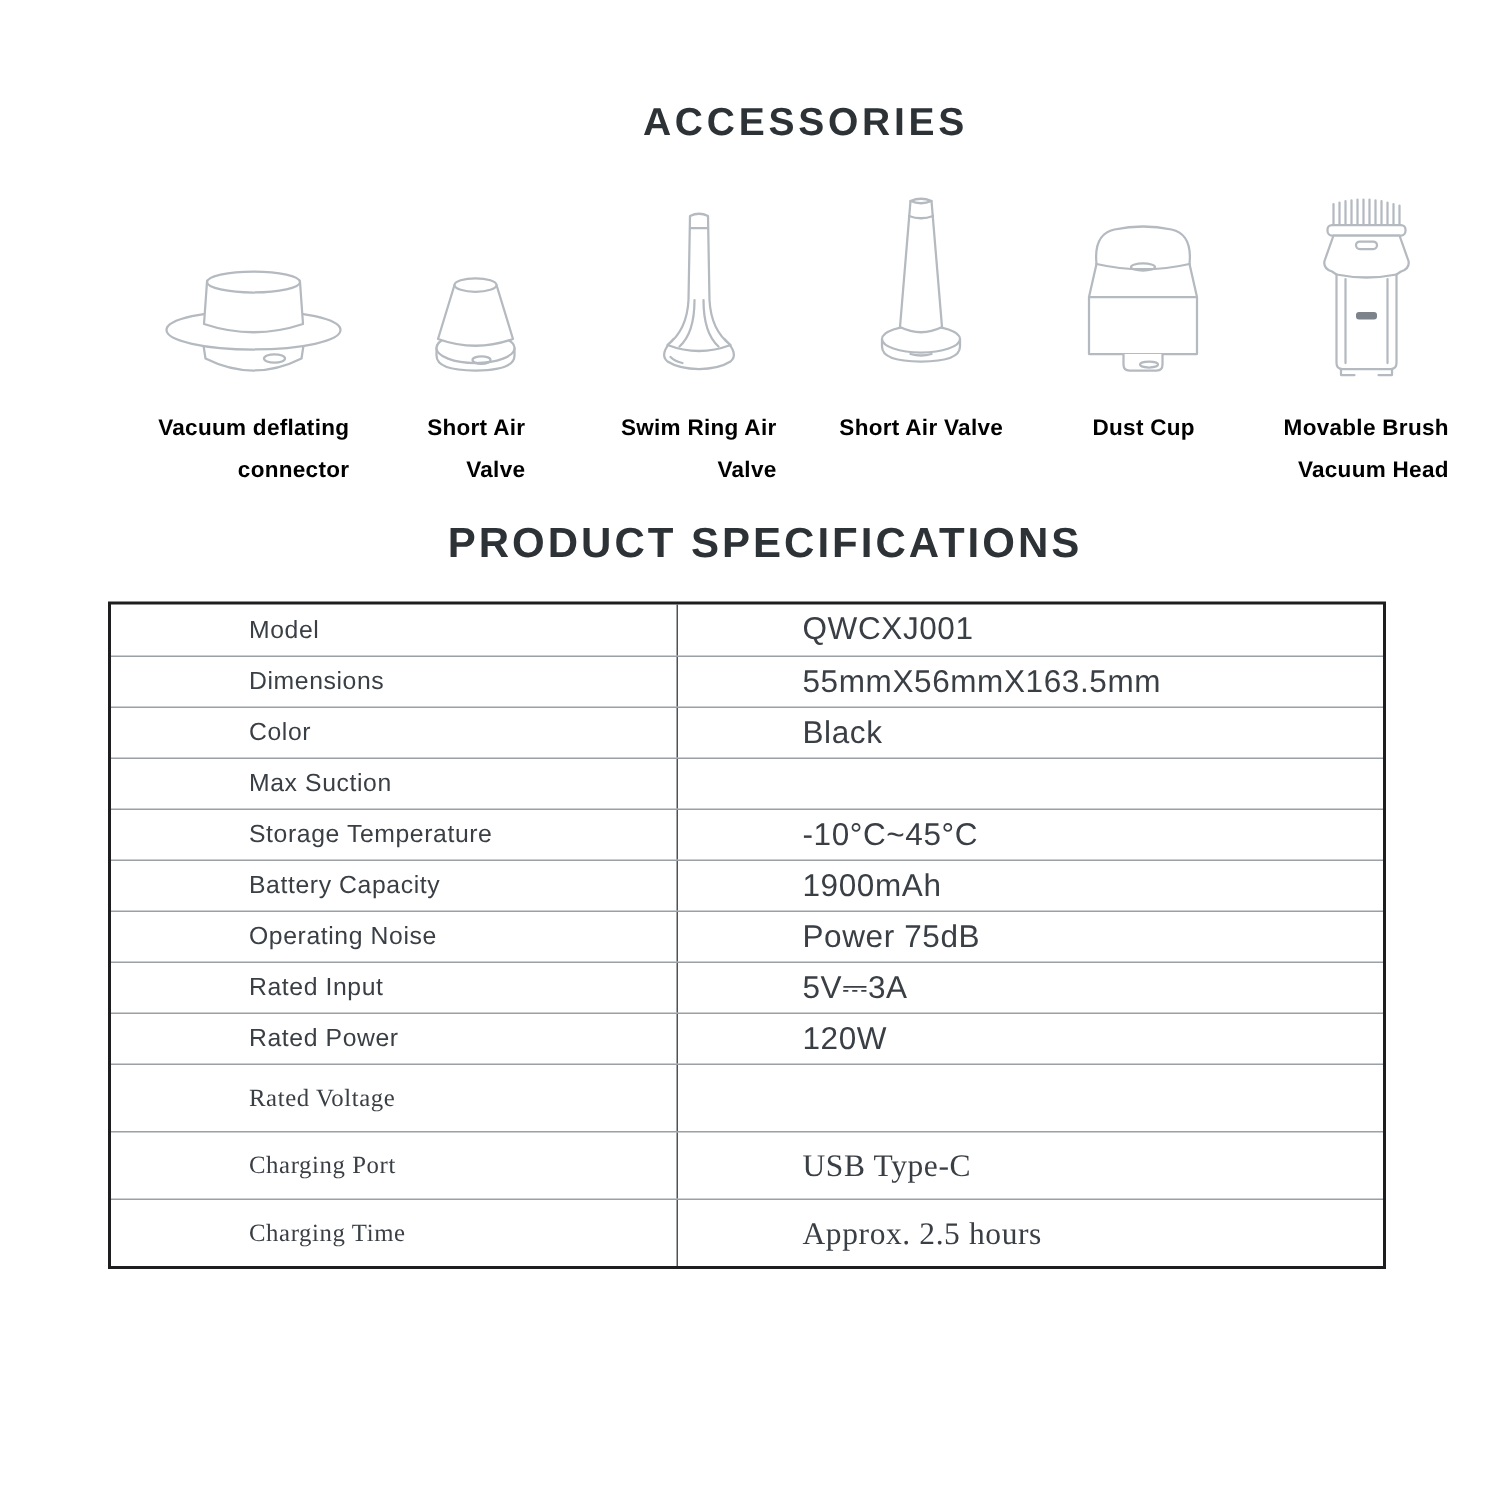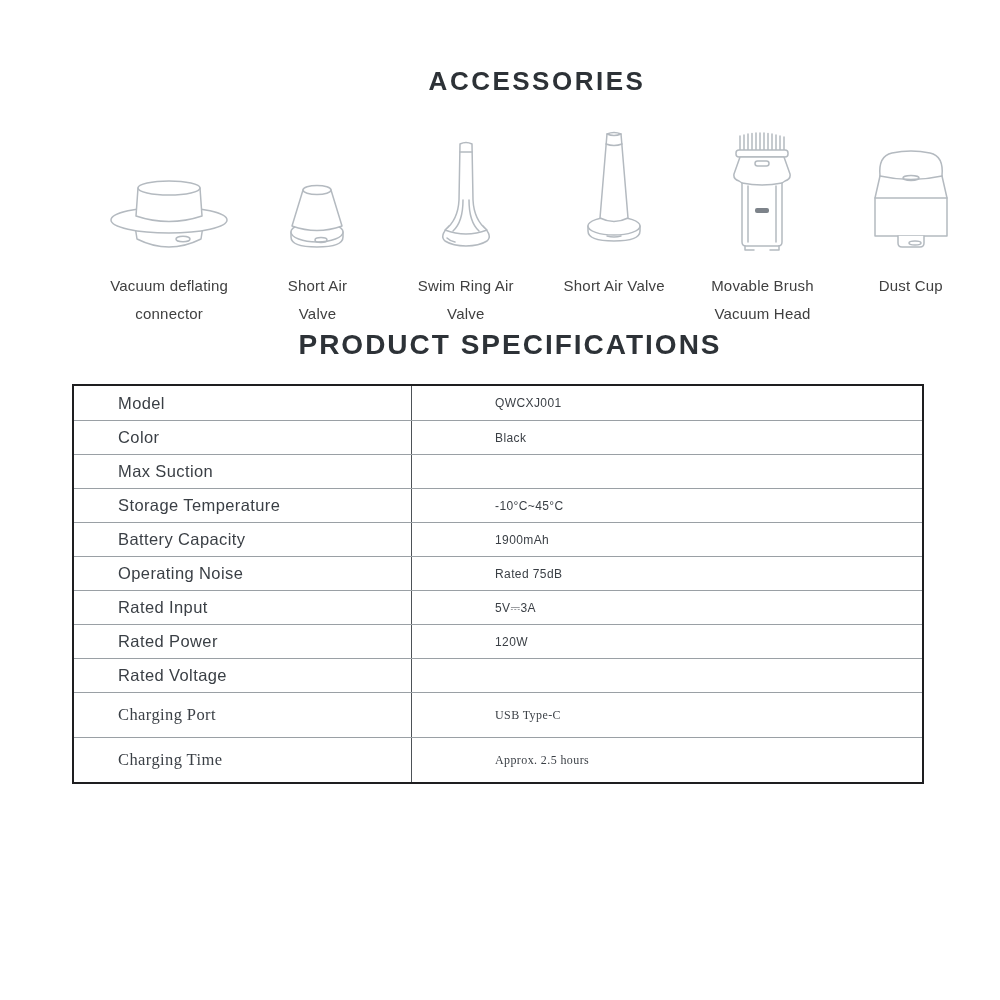--- a/index.html
+++ b/index.html
@@ -8,56 +8,56 @@
     font-family:"Liberation Sans",sans-serif;color:#3a3f45;
     -webkit-font-smoothing:antialiased;
   }
   
   .acc-title{
     padding-top:66px;padding-left:74px;text-align:center;
     font-size:26px;font-weight:600;letter-spacing:2.5px;color:#2d3237;
     line-height:30px;
   }
   .spec-title{
-    margin-top:0;padding-left:20px;text-align:center;
+    margin-top:17px;padding-left:20px;text-align:center;
     font-size:28px;font-weight:600;letter-spacing:2px;color:#2d3237;
     line-height:34px;
   }
   
   .acc-row{
     display:flex;margin:24px 15px 0 95px;
   }
   .acc-cell{flex:1;display:flex;flex-direction:column;align-items:center;}
   .acc-art{height:132px;display:flex;align-items:flex-end;justify-content:center;}
   .acc-art svg{display:block;}
   .acc-label{
-    margin-top:20px;text-align:center;font-size:15px;font-weight:400;
-    line-height:28px;letter-spacing:0.2px;color:#404040;white-space:nowrap;
+    margin-top:20px;text-align:right;font-size:15px;font-weight:700;
+    line-height:28px;letter-spacing:0.2px;color:#000000;white-space:nowrap;
   }
   .lineart{stroke:#b4bac0;stroke-width:1.5;fill:none;stroke-linecap:round;stroke-linejoin:round;}
   .lineart-fill{stroke:#b4bac0;stroke-width:1.5;fill:#ffffff;stroke-linecap:round;stroke-linejoin:round;}
   .lineart-dark{fill:#7d838a;stroke:none;}
   
   .spec-table{
     margin:22px 0 0 72px;width:852px;
     border:2px solid #1e1e20;box-sizing:border-box;
   }
   .spec-row{display:flex;box-sizing:border-box;height:34px;}
   .spec-row + .spec-row{border-top:1px solid #9aa0a5;}
   .spec-row:nth-child(n+10){height:45px;font-family:Liberation Serif, serif;}
   .spec-label{
-    width:338px;box-sizing:border-box;padding-left:44px;
+    width:378px;box-sizing:border-box;padding-left:92px;
     display:flex;align-items:center;
     border-right:1px solid #4d5257;
     font-size:16.5px;font-weight:500;letter-spacing:0.4px;
   }
   .spec-value{
     flex:1;box-sizing:border-box;padding-left:83px;
     display:flex;align-items:center;
-    font-size:12px;font-weight:500;letter-spacing:0.4px;
+    font-size:21px;font-weight:500;letter-spacing:0.4px;
   }
 </style>
 </head>
 <body>
 
 <div class="acc-title">ACCESSORIES</div>
 
 <div class="acc-row">
 
   <div class="acc-cell">
@@ -113,20 +113,38 @@
       <svg width="64" height="124" viewBox="0 0 64 124">
         <path class="lineart-fill" d="M6 98 L6 103 Q6 113 32 113 Q58 113 58 103 L58 98"></path>
         <ellipse class="lineart-fill" cx="32" cy="98" rx="26" ry="9"></ellipse>
         <path class="lineart" d="M25 108 q7 2 14 0"></path>
         <path class="lineart-fill" d="M25 6 L18 90 Q32 97 46 90 L39 6 Q32 3 25 6 Z"></path>
         <path class="lineart" d="M25 6 Q32 9 39 6 M24 16 Q32 19 40 16"></path>
       </svg>
     </div>
     <div class="acc-label">
       <div>Short Air Valve</div>
+      <div></div>
+    </div>
+  </div>
+
+  <div class="acc-cell">
+    <div class="acc-art">
+      <svg width="78" height="106" viewBox="0 0 78 106">
+        <path class="lineart-fill" d="M8 30 L3 52 L3 90 L75 90 L75 52 L70 30"></path>
+        <path class="lineart" d="M3 52 L75 52"></path>
+        <path class="lineart-fill" d="M8 30 Q6 10 20 7 Q39 3 58 7 Q72 10 70 30"></path>
+        <path class="lineart" d="M8 30 Q39 37 70 30"></path>
+        <ellipse class="lineart" cx="39" cy="32" rx="8" ry="2.4"></ellipse>
+        <path class="lineart-fill" d="M26 90 L26 97 Q26 101 30 101 L48 101 Q52 101 52 97 L52 90"></path>
+        <ellipse class="lineart" cx="43" cy="97" rx="6" ry="2"></ellipse>
+      </svg>
+    </div>
+    <div class="acc-label">
+      <div>Dust Cup</div>
       <div></div>
     </div>
   </div>
 
   <div class="acc-cell">
     <div class="acc-art">
       <svg width="68" height="122" viewBox="0 0 68 122">
         <path class="lineart" d="M12 6 V20 M16 5 V20 M20 4 V20 M24 3.5 V20 M28 3 V20 M32 3 V20 M36 3 V20 M40 3.5 V20 M44 4 V20 M48 5 V20 M52 6 V20 M56 7 V20"></path>
         <rect class="lineart-fill" x="8" y="20" width="52" height="7" rx="3"></rect>
         <path class="lineart-fill" d="M12 27 L6 44 Q5 49 11 51 L14 53 L14 112 Q14 116 18 116 L50 116 Q54 116 54 112 L54 53 L57 51 Q63 49 62 44 L56 27 Z"></path>
@@ -136,65 +154,51 @@
         <rect class="lineart-dark" x="27" y="78" width="14" height="5" rx="2"></rect>
         <path class="lineart" d="M17 116 L17 120 L26 120 M42 120 L51 120 L51 116"></path>
       </svg>
     </div>
     <div class="acc-label">
       <div>Movable Brush</div>
       <div>Vacuum Head</div>
     </div>
   </div>
 
-  <div class="acc-cell">
-    <div class="acc-art">
-      <svg width="78" height="106" viewBox="0 0 78 106">
-        <path class="lineart-fill" d="M8 30 L3 52 L3 90 L75 90 L75 52 L70 30"></path>
-        <path class="lineart" d="M3 52 L75 52"></path>
-        <path class="lineart-fill" d="M8 30 Q6 10 20 7 Q39 3 58 7 Q72 10 70 30"></path>
-        <path class="lineart" d="M8 30 Q39 37 70 30"></path>
-        <ellipse class="lineart" cx="39" cy="32" rx="8" ry="2.4"></ellipse>
-        <path class="lineart-fill" d="M26 90 L26 97 Q26 101 30 101 L48 101 Q52 101 52 97 L52 90"></path>
-        <ellipse class="lineart" cx="43" cy="97" rx="6" ry="2"></ellipse>
-      </svg>
-    </div>
-    <div class="acc-label">
-      <div>Dust Cup</div>
-      <div></div>
-    </div>
-  </div>
-
 </div>
 
 <div class="spec-title">PRODUCT SPECIFICATIONS</div>
 
 <div class="spec-table">
   <div class="spec-row">
     <div class="spec-label">Model</div>
     <div class="spec-value">QWCXJ001</div>
   </div>
   <div class="spec-row">
+    <div class="spec-label">Dimensions</div>
+    <div class="spec-value">55mmX56mmX163.5mm</div>
+  </div>
+  <div class="spec-row">
     <div class="spec-label">Color</div>
     <div class="spec-value">Black</div>
   </div>
   <div class="spec-row">
     <div class="spec-label">Max Suction</div>
   </div>
   <div class="spec-row">
     <div class="spec-label">Storage Temperature</div>
     <div class="spec-value">-10°C~45°C</div>
   </div>
   <div class="spec-row">
     <div class="spec-label">Battery Capacity</div>
     <div class="spec-value">1900mAh</div>
   </div>
   <div class="spec-row">
     <div class="spec-label">Operating Noise</div>
-    <div class="spec-value">Rated 75dB</div>
+    <div class="spec-value">Power 75dB</div>
   </div>
   <div class="spec-row">
     <div class="spec-label">Rated Input</div>
     <div class="spec-value">5V⎓3A</div>
   </div>
   <div class="spec-row">
     <div class="spec-label">Rated Power</div>
     <div class="spec-value">120W</div>
   </div>
   <div class="spec-row">

